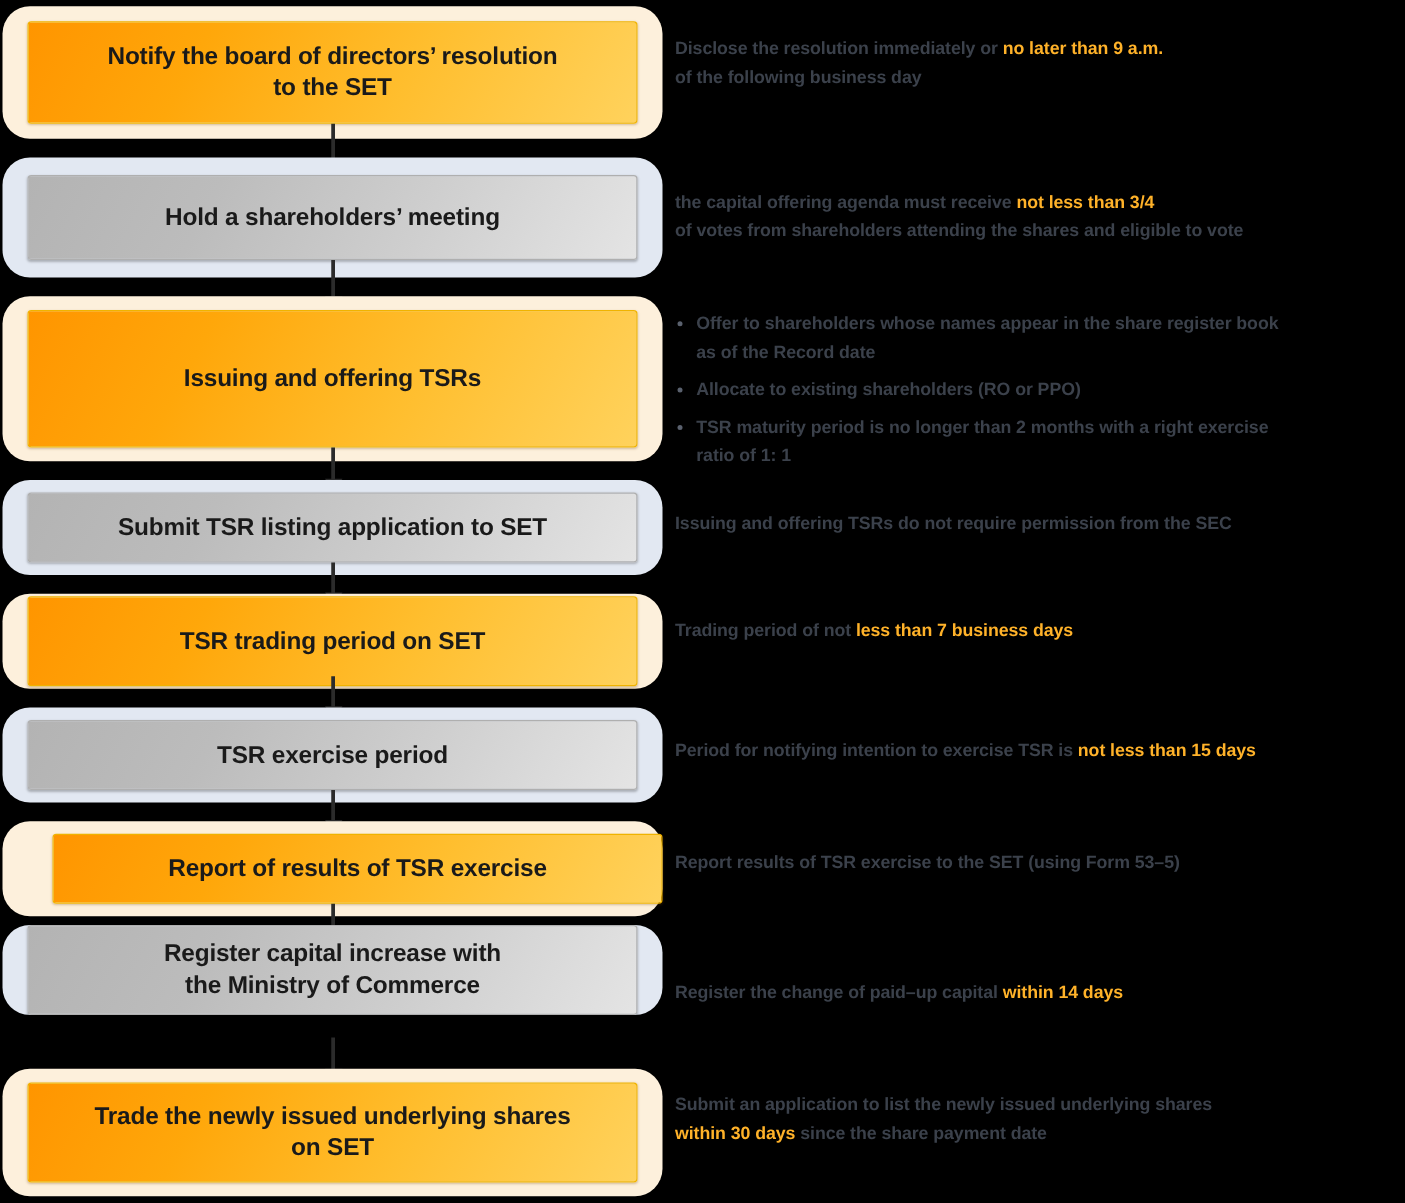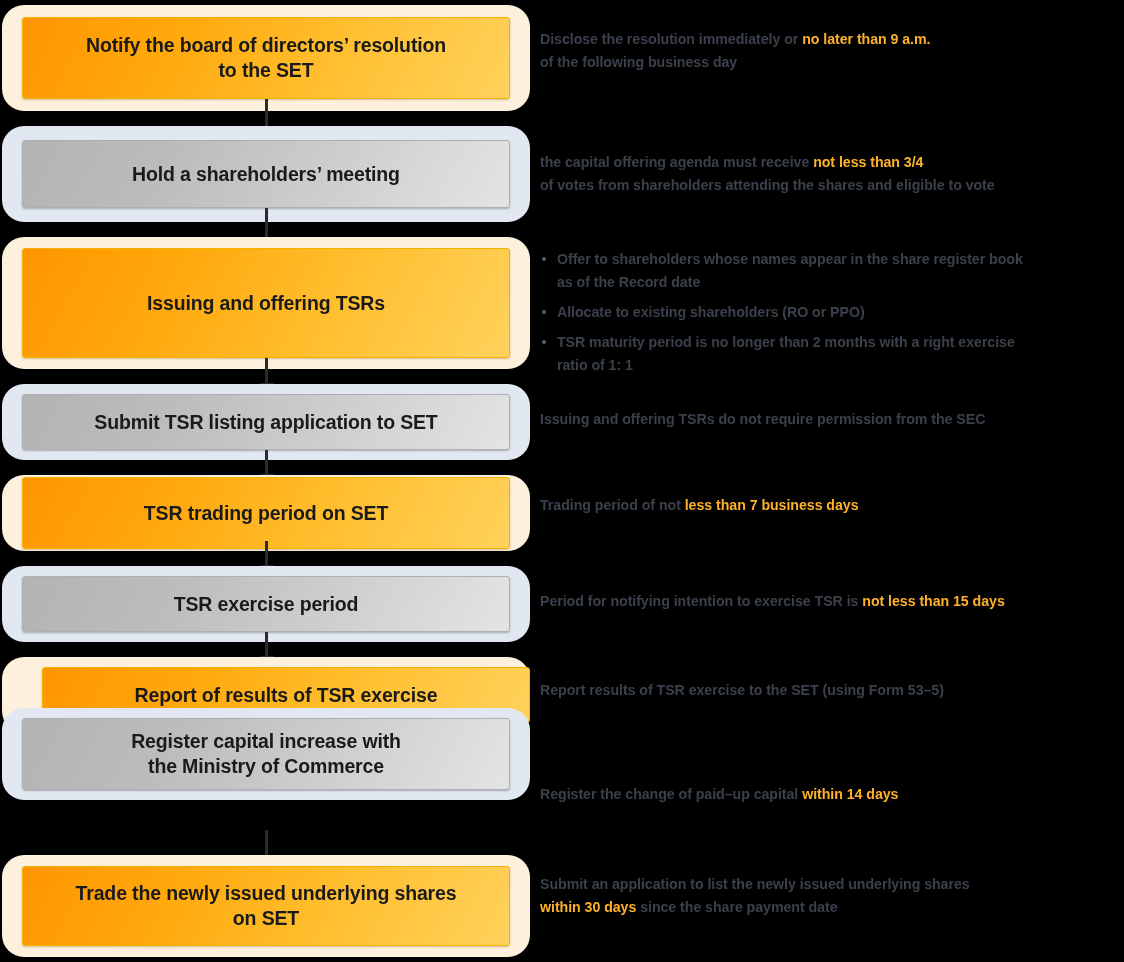--- a/index.html
+++ b/index.html
@@ -176,21 +176,21 @@
           <span>TSR exercise period</span>
         </div>
       </div>
       <div class="arrow" style="top: 632px; height: 25px;"></div>
       <div class="step tone-orange" style="top: 657px; height: 76px;">
         <div class="step-box" style="height: 56px; margin-left: 40px;">
           <span>Report of results of TSR exercise</span>
         </div>
       </div>
       <div class="arrow" style="top: 723px; height: 25px;"></div>
-      <div class="step tone-gray" style="top: 708px; height: 92px; justify-content: center;">
+      <div class="step tone-gray" style="top: 740px; height: 72px; justify-content: center;">
         <div class="step-box" style="height: 72px;">
           <span>Register capital increase with<br>the Ministry of Commerce</span>
         </div>
       </div>
       <div class="arrow" style="top: 830px; height: 26px;"></div>
       <div class="step tone-orange" style="top: 855px; height: 102px;">
         <div class="step-box" style="height: 80px;">
           <span>Trade the newly issued underlying shares<br>on SET</span>
         </div>
       </div>

